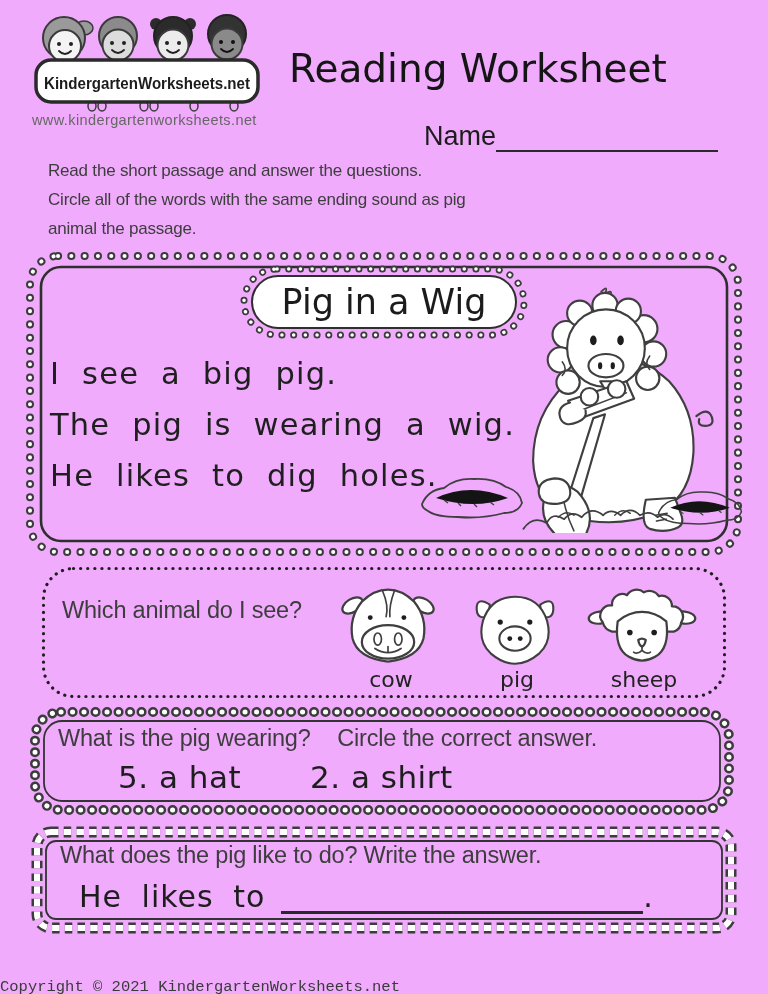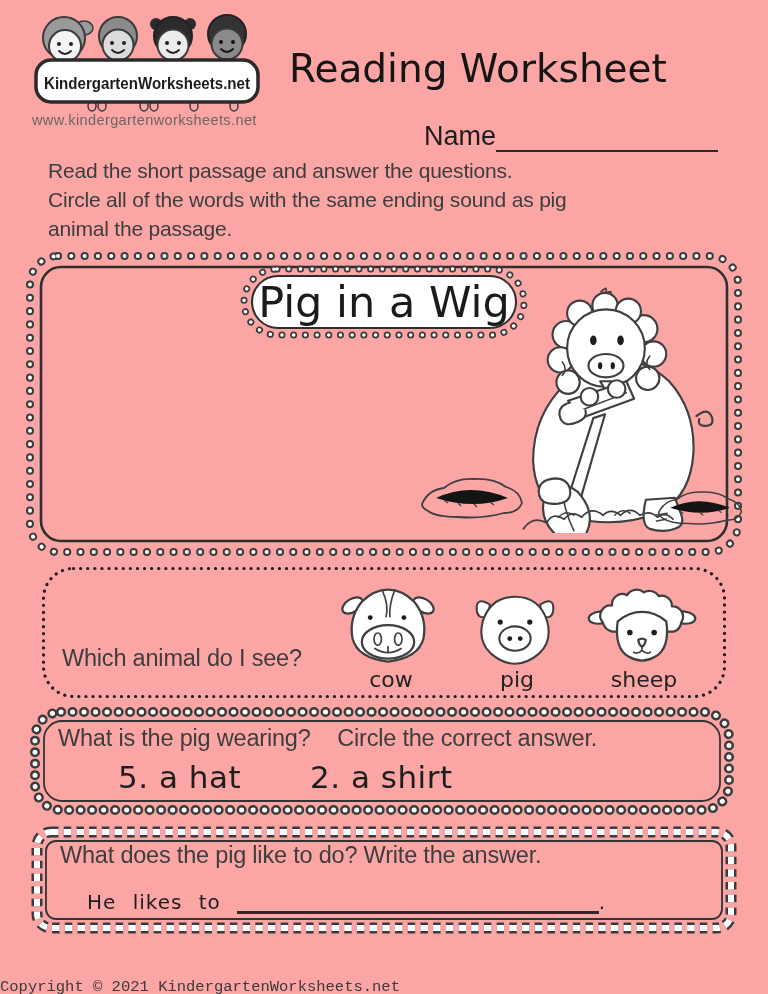--- a/index.html
+++ b/index.html
@@ -1,49 +1,49 @@
 <!DOCTYPE html>
 <html><head>
 <meta charset="utf-8">
 <style>
   html,body{margin:0;padding:0;background:#fff;}
-  #page{position:relative;width:768px;height:994px;background:#fca5a5;overflow:hidden;
+  #page{position:relative;width:768px;height:994px;background:#f0abfc;overflow:hidden;
         font-family:"Liberation Sans",sans-serif;color:#2a2a2a;}
   .abs{position:absolute;}
   .hand{font-family:"DejaVu Sans",sans-serif;}
   .narrow{font-family:"Liberation Sans",sans-serif;letter-spacing:-0.2px;color:#3d3d3d;}
   svg{display:block;}
   
   #logo{left:34px;top:14px;width:226px;height:100px;}
   #site-url{left:32px;top:112px;font-size:14.5px;color:#666;letter-spacing:.4px;}
   #page-title{left:268px;top:46px;width:420px;text-align:center;font-size:39px;color:#151515;}
   #name-row{left:424px;top:120px;font-size:27px;color:#1c1c1c;}
   #name-blank{display:inline-block;width:222px;height:30px;border-bottom:2.5px solid #2a2a2a;vertical-align:bottom;}
   
-  #instructions{left:48px;top:156px;width:710px;font-size:21px;line-height:29px;}
+  #instructions{left:48px;top:156px;width:710px;font-size:17px;line-height:29px;}
   
   #passage-box{left:24px;top:250px;width:720px;height:308px;}
   #passage-title-bubble{left:215px;top:14px;width:290px;height:76px;}
   #passage-title{left:0;top:0;width:100%;height:100%;display:flex;align-items:center;justify-content:center;
-                 font-size:43px;color:#1b1b1b;}
+                 font-size:35px;color:#1b1b1b;}
   #passage-text{left:26px;top:98px;font-size:30.5px;line-height:51px;color:#1f1f1f;
                 letter-spacing:1.2px;word-spacing:11px;}
   
   #animals-box{left:40px;top:565px;width:688px;height:135px;}
-  #animals-prompt{left:22px;top:30px;font-size:23.5px;line-height:30px;margin-top:48px;}
+  #animals-prompt{left:22px;top:30px;font-size:23.5px;line-height:30px;}
   .animal-fig{position:absolute;text-align:center;}
   .animal-label{font-family:"DejaVu Sans",sans-serif;font-size:22px;color:#222;margin-top:-2px;}
   
   #wearing-box{left:28px;top:705px;width:708px;height:112px;}
   #wearing-prompt{left:30px;top:20px;font-size:23.5px;}
   .q2-option{position:absolute;top:54px;font-size:31px;color:#1d1d1d;letter-spacing:.5px;}
   
   #write-box{left:30px;top:825px;width:708px;height:110px;}
   #write-prompt{left:30px;top:17px;font-size:23.5px;}
-  #answer-row{left:57px;top:52px;font-size:20px;color:#1d1d1d;letter-spacing:1px;word-spacing:9px;}
+  #answer-row{left:49px;top:52px;font-size:30px;color:#1d1d1d;letter-spacing:1px;word-spacing:9px;}
   #answer-blank{display:inline-block;width:362px;height:34px;border-bottom:3px solid #2a2a2a;
                 vertical-align:bottom;margin-left:16px;}
   
   #footer{left:0;top:938px;width:768px;font-family:Liberation Mono, monospace;color:#3a3a3a;margin-top:40px;}
   #footer .l1{font-size:15.5px;}
   #footer .l2{font-size:14.5px;margin-top:2px;}
 </style>
 </head>
 <body>
 
@@ -113,20 +113,25 @@
 
     <div class="abs" id="passage-title-bubble">
       <svg class="abs" style="left:0;top:0" width="290" height="76">
         <rect x="5" y="5" width="280" height="66" rx="33" fill="none" stroke="#3c3c3c" stroke-width="7" stroke-dasharray="0.1 11.6" stroke-linecap="round"></rect>
         <rect x="5" y="5" width="280" height="66" rx="33" fill="none" stroke="#fff" stroke-width="3.5" stroke-dasharray="0.1 11.6" stroke-linecap="round"></rect>
         <rect x="13" y="12" width="264" height="52" rx="26" fill="#fff" stroke="#2f2f2f" stroke-width="2"></rect>
       </svg>
       <div class="abs hand" id="passage-title">Pig in a Wig</div>
     </div>
 
+    <div class="abs hand" id="passage-text">
+      <div>I see a big pig.</div>
+      <div>The pig is wearing a wig.</div>
+      <div>He likes to dig holes.</div>
+    </div>
 
     <svg class="abs" style="left:445px;top:28px" width="272" height="255" viewBox="0 0 280 262" fill="#fff" stroke="#3f3f3f" stroke-width="2.2" stroke-linejoin="round" stroke-linecap="round">
 
       <path d="M234,142 q12,-10 16,1 q3,9 -7,9 q-8,0 -6,-7" fill="none"></path>
 
       <path d="M100,108 Q66,140 66,188 Q68,232 104,246 Q152,258 194,242 Q228,226 231,180 Q233,136 206,106 Q178,80 142,84 Q114,88 100,108 Z"></path>
 
       <path d="M182,228 q-6,26 4,30 q16,5 30,-2 q6,-4 2,-14 l-6,-16 Z"></path>
       <path d="M192,244 l12,-2 M193,250 l10,-2" fill="none" stroke-width="1.6"></path>
 

